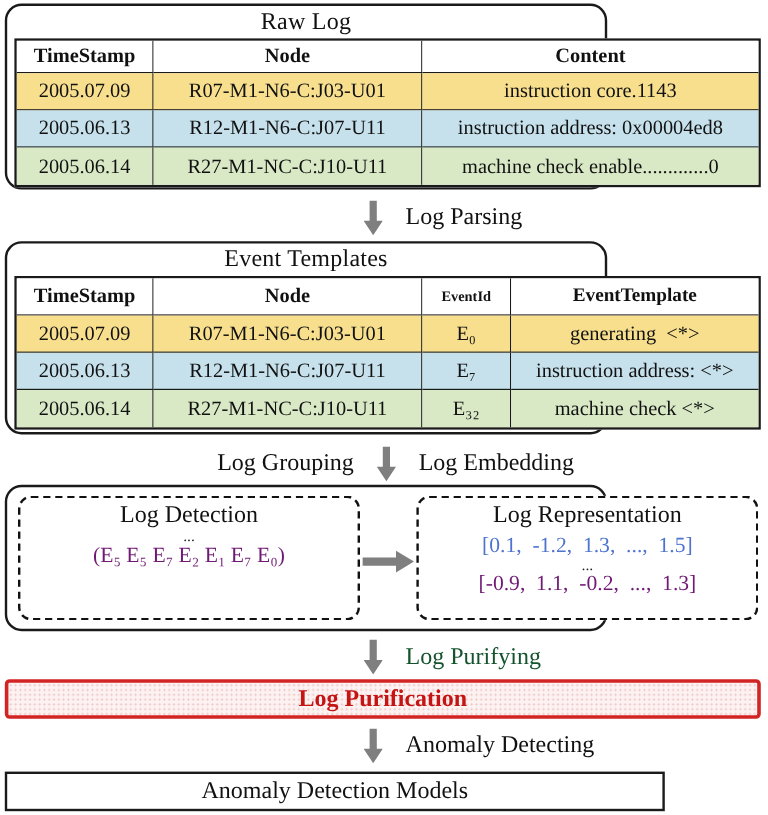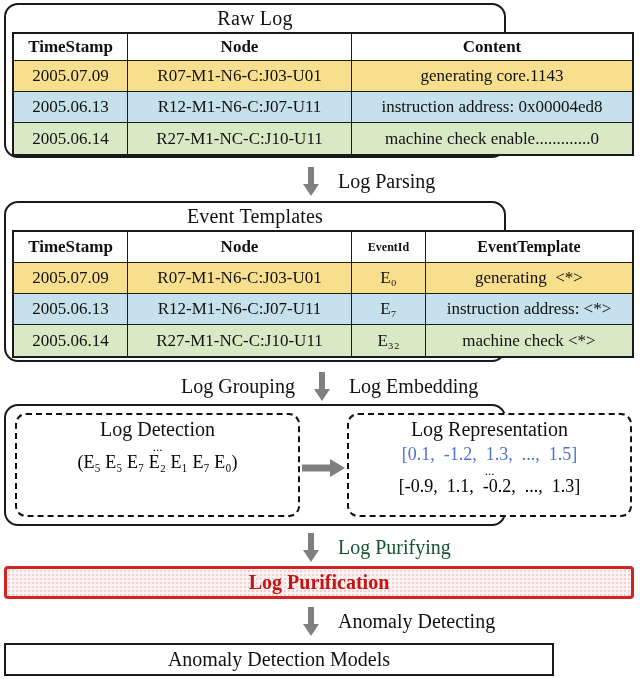--- a/index.html
+++ b/index.html
@@ -34,21 +34,21 @@
                font-size:20px; height:32px; }
   .label-row .txt { white-space:pre; }
   .red-label { color:#14532d; }
 
   
   .dashed { position:absolute; top:7px; width:285px; height:104px; box-sizing:border-box;
             border:2px dashed #111; border-radius:11px; text-align:center; background:#fff; }
   .d-title { font-size:20px; margin-top:3px; }
   .seq-line { font-size:18px; margin-top:3px; white-space:pre; }
   .seq-blue { color:#4f74cf; }
-  .seq-red  { color:#000000; }
+  .seq-red  { color:#701a75; }
   .dots { font-size:13px; line-height:11px; color:#222; }
 
   
   .purify { position:absolute; left:4px; top:566px; width:630px; height:33px;
             box-sizing:border-box; border:3px solid #d32424; border-radius:4px;
             background-color:#fdf2f2;
             background-image:radial-gradient(#f2cfcf 0.9px, transparent 0.9px);
             background-size:4px 4px;
             display:flex; align-items:center; justify-content:center;
             color:#c41414; font-weight:bold; font-size:20px; }
@@ -67,21 +67,21 @@
 
   <section class="rounded-box" style="top:3px; height:155px;">
     <div class="panel-title">Raw Log</div>
     <div class="tbl tbl-raw">
       <div class="cell head">TimeStamp</div>
       <div class="cell head">Node</div>
       <div class="cell head lastcol">Content</div>
 
       <div class="cell r-yellow">2005.07.09</div>
       <div class="cell r-yellow">R07-M1-N6-C:J03-U01</div>
-      <div class="cell r-yellow lastcol">generating core.1143</div>
+      <div class="cell r-yellow lastcol">instruction core.1143</div>
 
       <div class="cell r-blue">2005.06.13</div>
       <div class="cell r-blue">R12-M1-N6-C:J07-U11</div>
       <div class="cell r-blue lastcol">instruction address: 0x00004ed8</div>
 
       <div class="cell r-green lastrow">2005.06.14</div>
       <div class="cell r-green lastrow">R27-M1-NC-C:J10-U11</div>
       <div class="cell r-green lastcol lastrow">machine check enable.............0</div>
     </div>
   </section>

